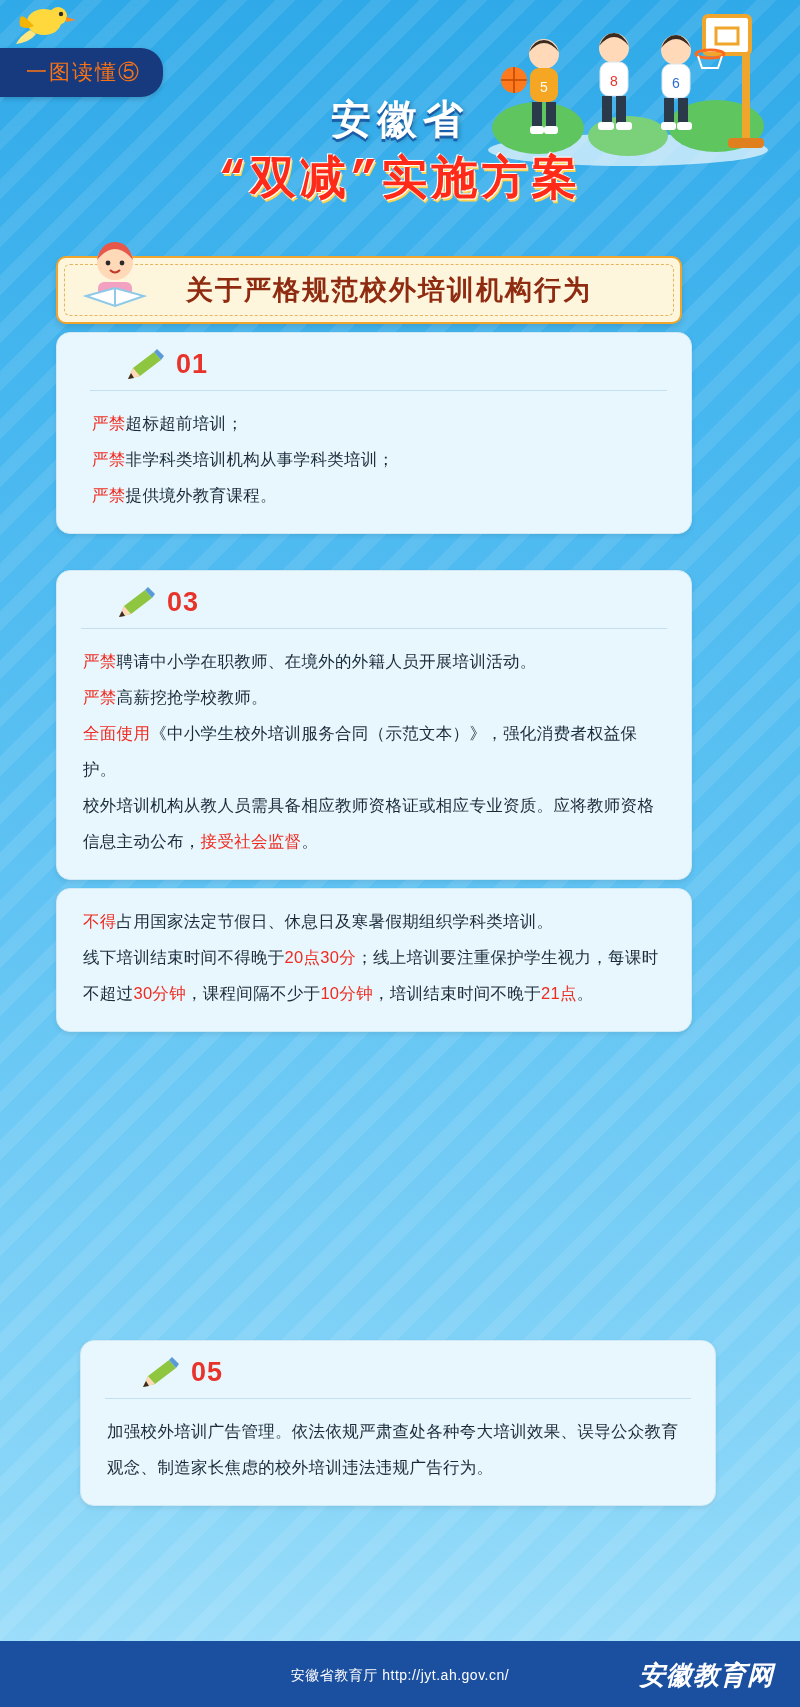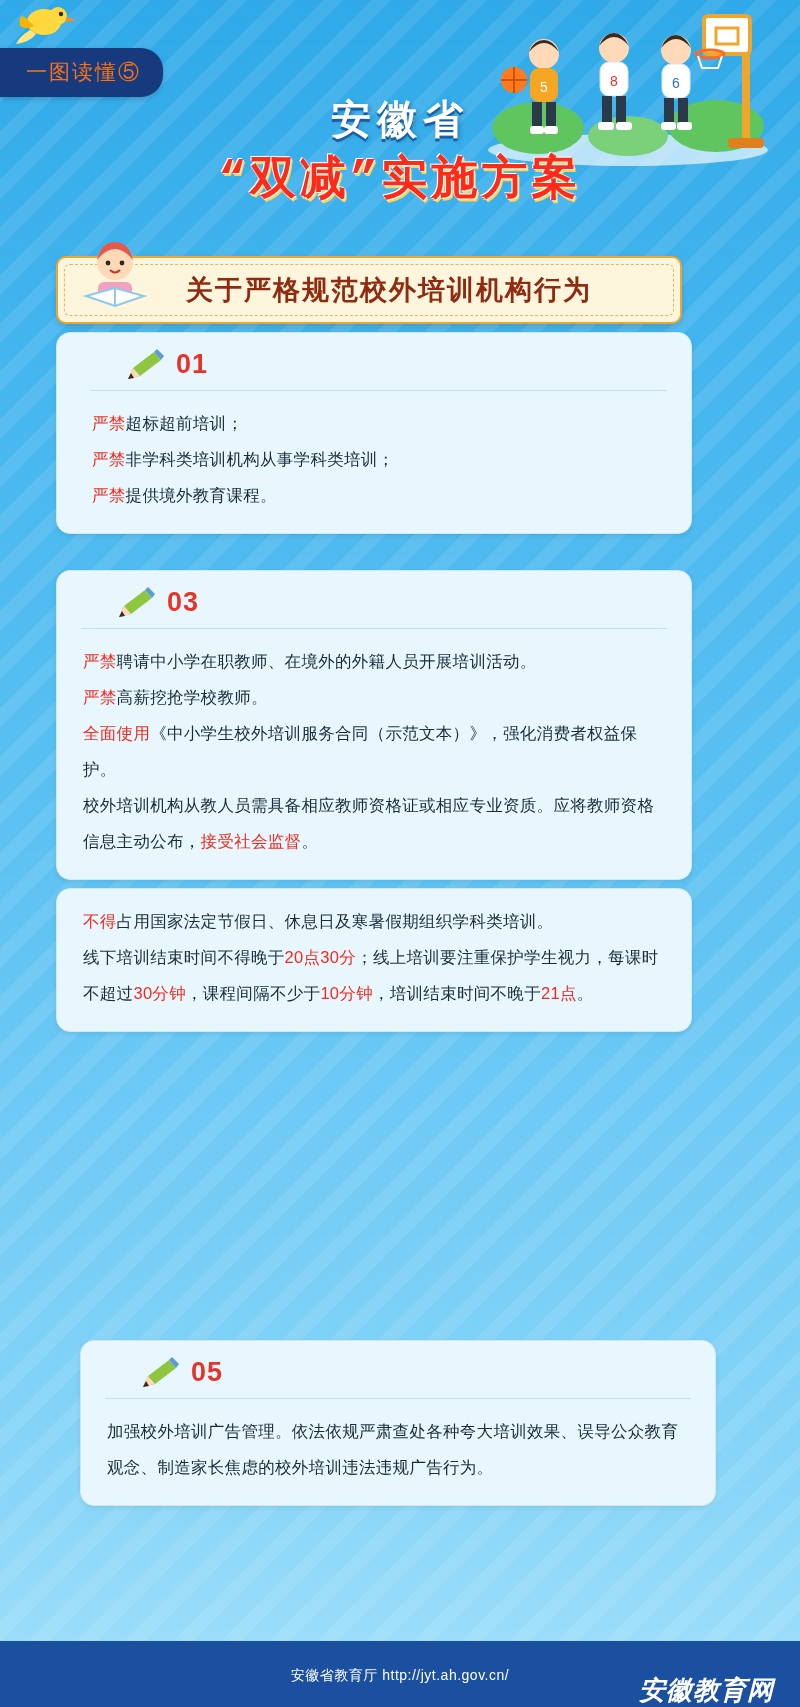--- a/index.html
+++ b/index.html
@@ -168,21 +168,20 @@
   }
   .footer-logo {
     position: absolute;
     right: 26px; top: 17px;
     color: #ffffff;
     font-size: 26px;
     font-weight: bold;
     font-family: "Liberation Serif", "DejaVu Serif", serif;
     letter-spacing: 1px;
     font-style: italic;
-    margin-top: 15px;
   }
 </style>
 </head>
 <body>
 
 <div class="page">
 
   <svg class="bird" viewBox="0 0 70 46">
     <ellipse cx="30" cy="22" rx="17" ry="13" fill="#ffd83d"></ellipse>
     <circle cx="44" cy="16" r="9" fill="#ffd83d"></circle>

